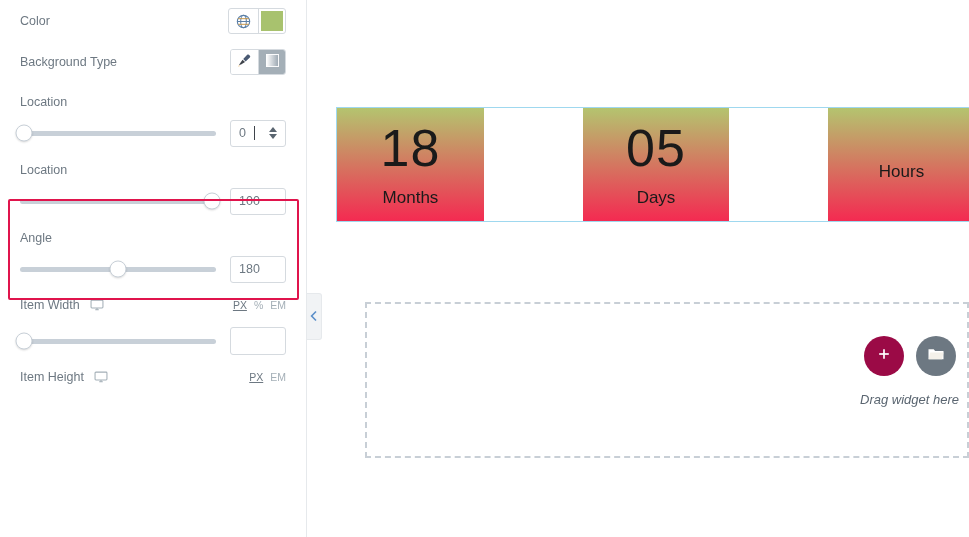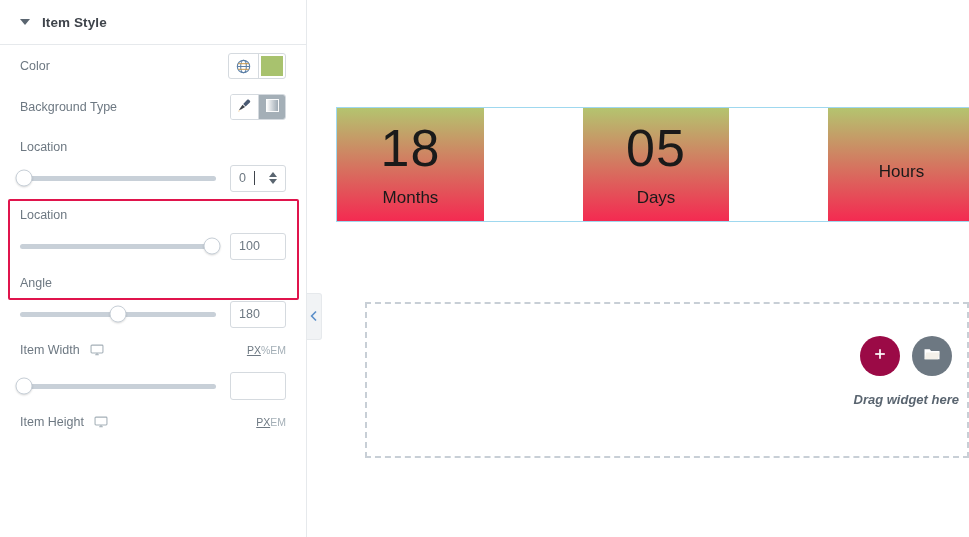--- a/index.html
+++ b/index.html
@@ -103,21 +103,21 @@
   .select-box {
     position:relative; width:133px; height:28px;
     border:1px solid #d5dadf; border-radius:3px; background:#fff;
     display:flex; align-items:center; padding:0 10px;
     font-size:12.5px; color:#6d7882; cursor:pointer;
   }
   .select-caret { position:absolute; right:10px; top:50%; transform:translateY(-50%);
     width:0;height:0;border-left:5px solid transparent;border-right:5px solid transparent;border-top:6px solid #6d7882; }
 
   
-  .units { display:flex; align-items:center; gap:0; font-size:10.5px; color:#a4afb7; }
+  .units { display:flex; align-items:center; gap:7px; font-size:10.5px; color:#a4afb7; }
   .unit { cursor:pointer; }
   .unit.active { color:#6d7882; text-decoration:underline; }
 
   .monitor-icon { display:inline-flex; }
 
   
   #collapse-handle {
     position:absolute; left:307px; top:293px;
     width:15px; height:47px;
     background:#f1f3f5;
@@ -144,43 +144,38 @@
   .cd-gap { width:102px; height:100%; background:#ffffff; }
   .cd-digits { font-size:52px; line-height:1; color:#1a1a1a; font-weight:normal; letter-spacing:1px; }
   .cd-label { font-size:17px; color:#1a1a1a; margin-top:14px; }
 
   
   #dropzone {
     position:absolute; left:57px; top:302px;
     width:604px; height:156px;
     border:2px dashed #c8cfd6;
     background:#ffffff;
-    font-weight:bold;
   }
   #dropzone-inner {
     position:absolute; right:8px; top:32px;
     display:flex; flex-direction:column; align-items:center;
   }
   .dz-buttons { display:flex; gap:12px; }
   .dz-btn { width:40px; height:40px; border-radius:50%; display:flex; align-items:center; justify-content:center; cursor:pointer; }
   .dz-add { background:#9b0a46; }
   .dz-folder { background:#6d7882; }
   .dz-text { margin-top:16px; font-size:13px; font-style:italic; color:#5a6570; white-space:nowrap; }
 </style>
 </head>
 <body>
 
 <div id="app">
 
   <div id="panel">
 
-    <div class="panel-header">
-      <span class="caret-down"></span>
-      <span class="panel-header-title">Item Style</span>
-    </div>
 
     <div class="panel-body">
 
       <div class="row" style="height:42px;">
         <span class="row-label">Color</span>
         <div class="color-control">
           <div class="globe-cell">
             <svg width="15" height="15" viewBox="0 0 16 16">
               <circle cx="8" cy="8" r="6.6" fill="none" stroke="#5b7fa6" stroke-width="1.2"></circle>
               <ellipse cx="8" cy="8" rx="3" ry="6.6" fill="none" stroke="#5b7fa6" stroke-width="1.1"></ellipse>

